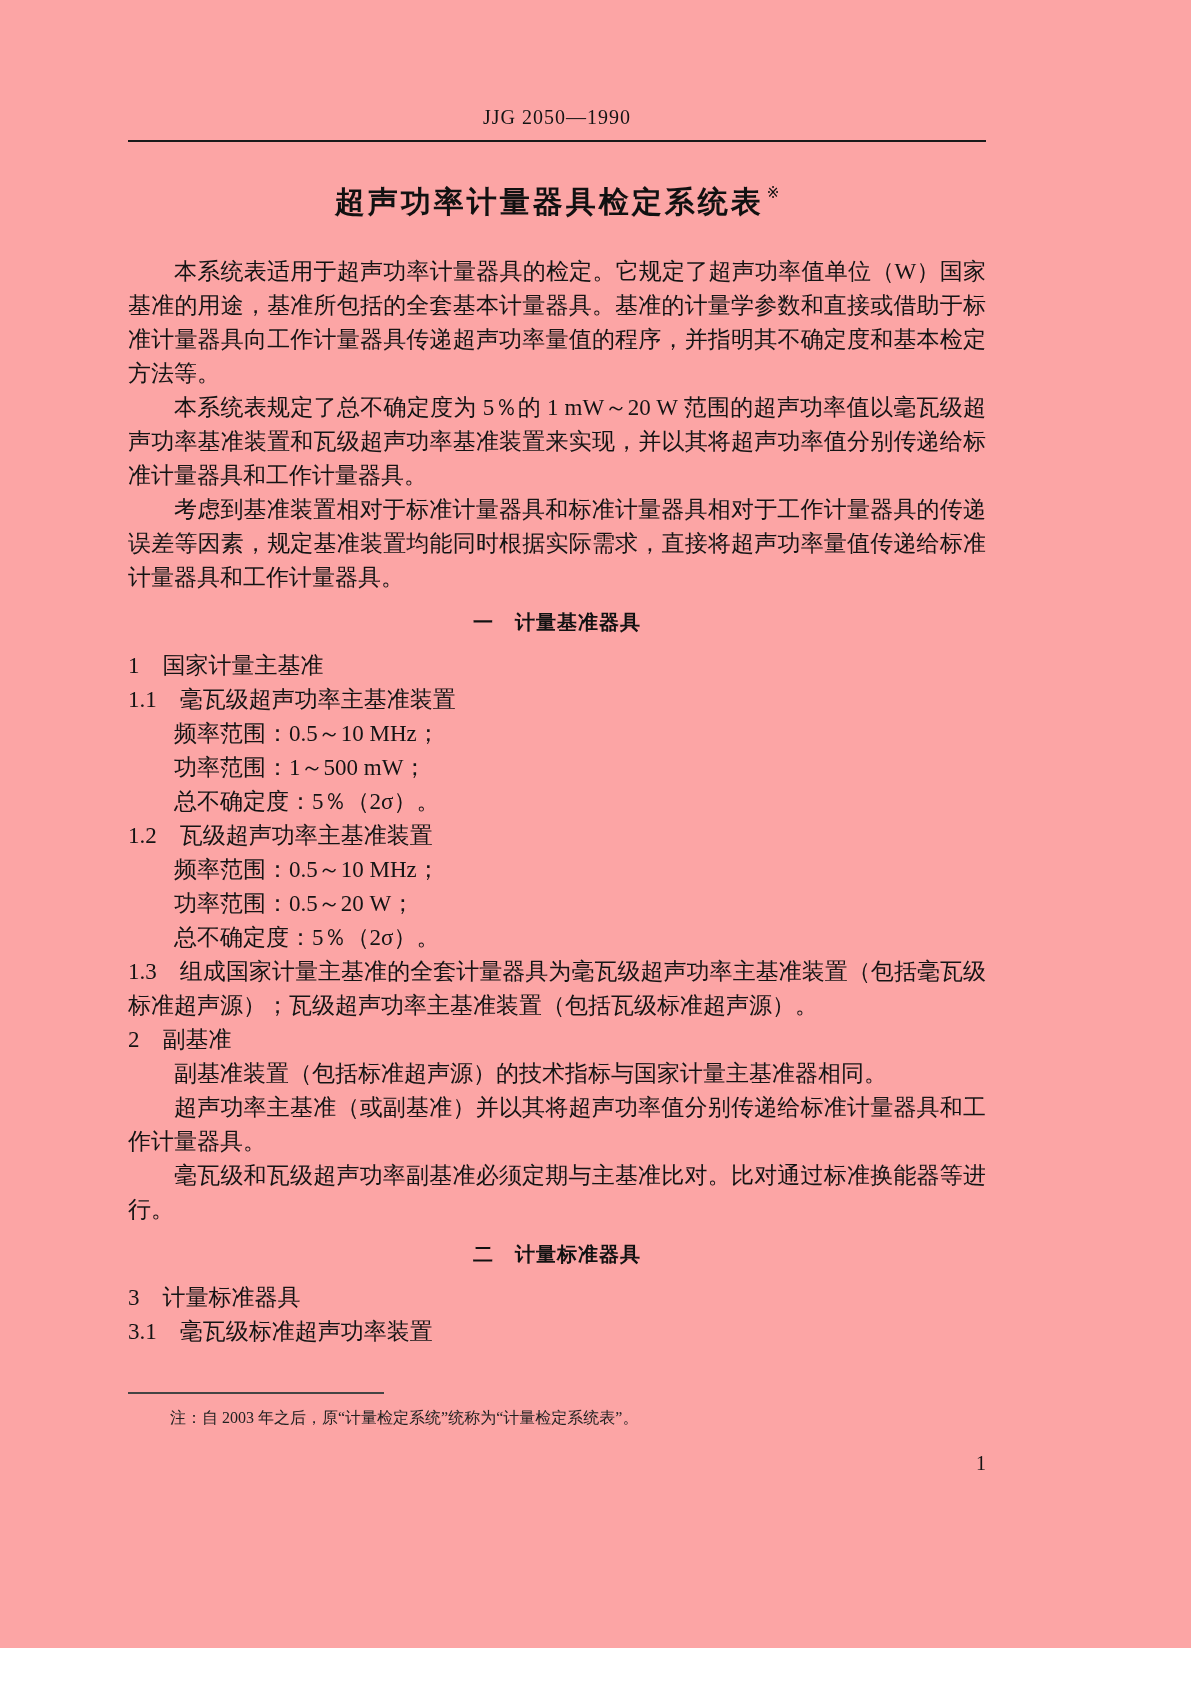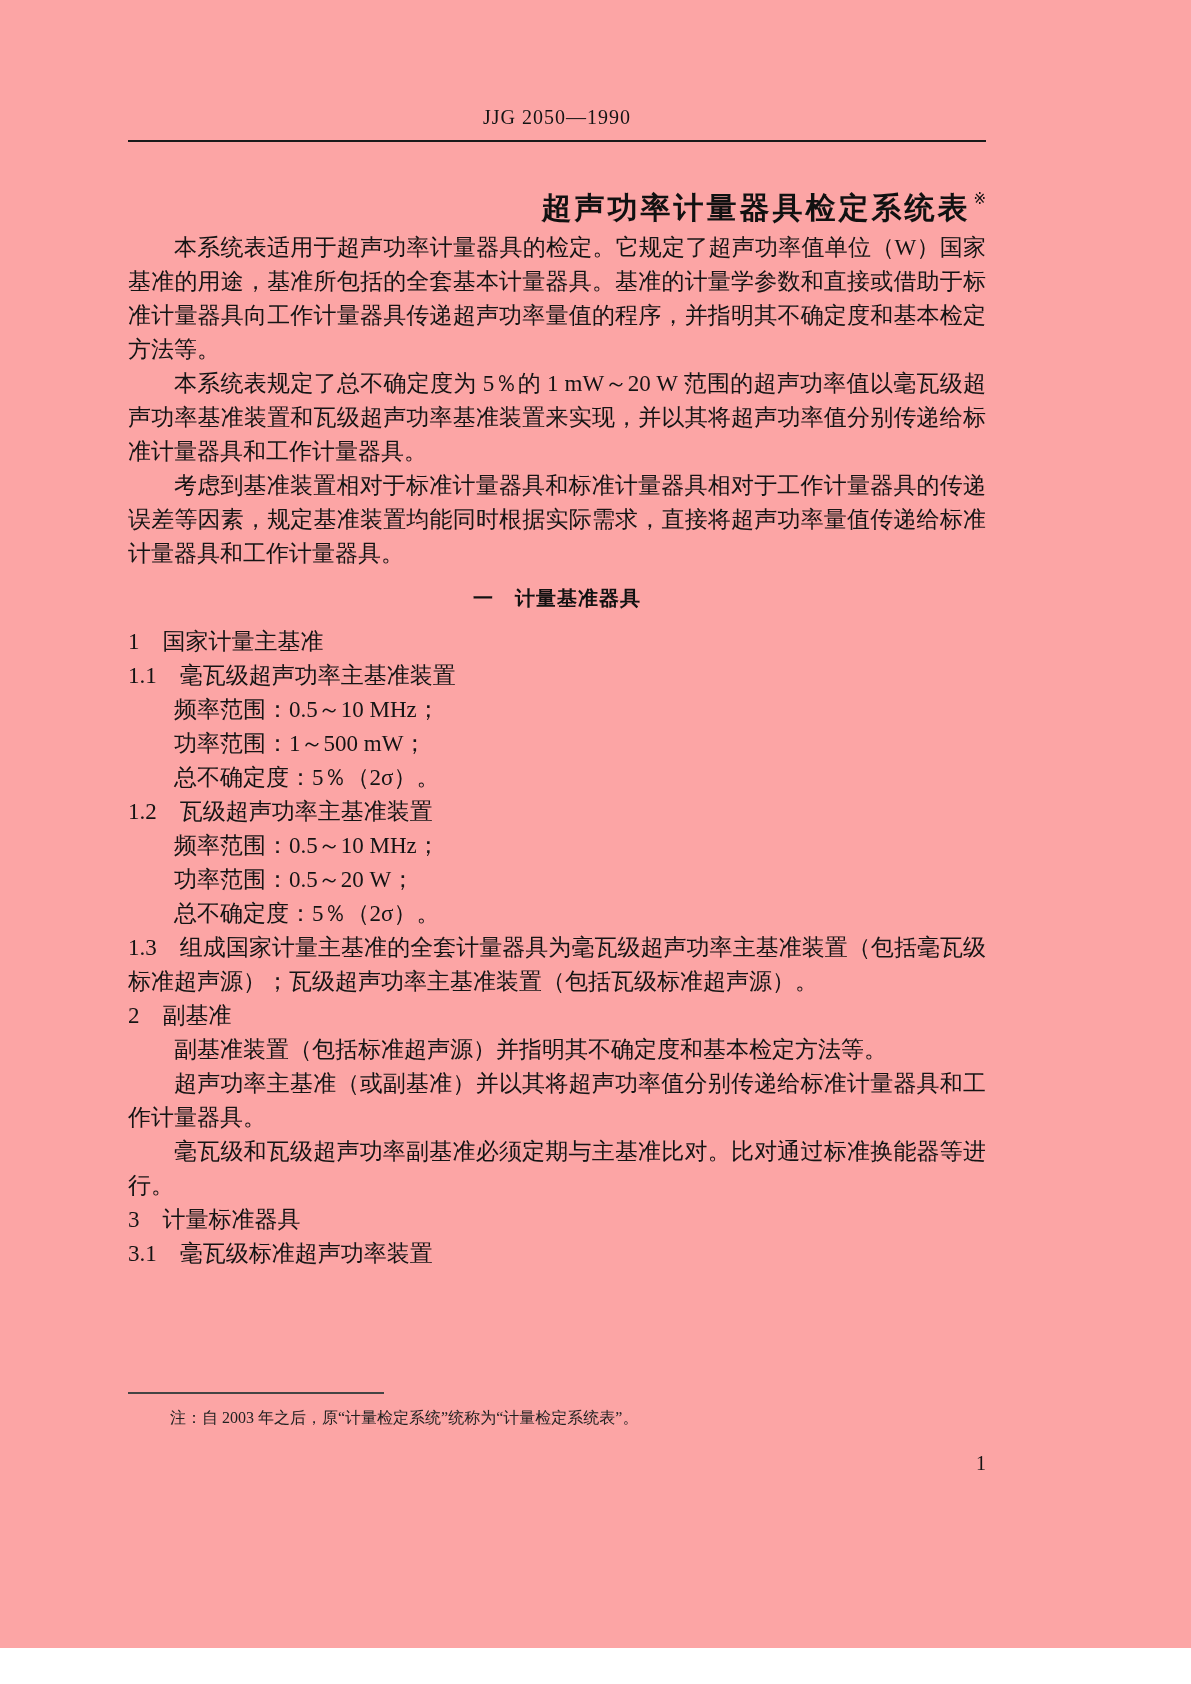--- a/index.html
+++ b/index.html
@@ -1,24 +1,24 @@
 <!DOCTYPE html>
 <html><head>
 <meta charset="utf-8">
 <style>
   html,body{margin:0;padding:0;background:#ffffff;}
   .page{position:relative;width:1191px;height:1648px;background:#fca5a5;color:#141414;
         font-family:"Liberation Serif","DejaVu Serif",serif;overflow:hidden;}
   .content{position:absolute;left:128px;top:0;width:858px;}
   .doc-number{padding-top:104px;text-align:center;font-size:20px;line-height:26px;letter-spacing:1px;}
   .header-rule{border-top:2px solid #1a1a1a;margin-top:10px;}
-  .title{margin:34px 0 0;text-align:right;font-family:"Liberation Sans","DejaVu Sans",sans-serif;
-         font-size:30px;line-height:46px;font-weight:700;letter-spacing:3px;color:#111;}
+  .title{margin:34px 0 0;text-align:center;font-family:"Liberation Sans","DejaVu Sans",sans-serif;
+         font-size:30px;line-height:34px;font-weight:700;letter-spacing:3px;color:#111;}
   .title-mark{font-size:15px;font-weight:400;vertical-align:14px;margin-left:3px;letter-spacing:0;}
-  .body-text{}
+  .body-text{margin-top:36px;}
   .para,.item,.spec,.item-wrap{margin:0;font-size:23px;line-height:34px;text-align:justify;}
   .para{text-indent:2em;}
   .spec{padding-left:2em;}
   .item,.item-wrap{text-indent:0;}
   .section-heading{margin:10px 0;text-align:center;font-family:"Liberation Sans","DejaVu Sans",sans-serif;
                    font-size:20px;font-weight:700;line-height:34px;letter-spacing:1px;color:#111;}
   .footnote{position:absolute;left:128px;top:1392px;width:858px;}
   .footnote-rule{width:256px;border-top:2px solid #444;}
   .footnote-text{margin:12px 0 0;padding-left:42px;font-size:16px;line-height:24px;color:#222;}
   .page-number{position:absolute;left:128px;top:1452px;width:858px;text-align:right;font-size:20px;color:#141414;}
@@ -43,24 +43,25 @@
       <p class="item">1.1　毫瓦级超声功率主基准装置</p>
       <p class="spec">频率范围：0.5～10 MHz；</p>
       <p class="spec">功率范围：1～500 mW；</p>
       <p class="spec">总不确定度：5％（2σ）。</p>
       <p class="item">1.2　瓦级超声功率主基准装置</p>
       <p class="spec">频率范围：0.5～10 MHz；</p>
       <p class="spec">功率范围：0.5～20 W；</p>
       <p class="spec">总不确定度：5％（2σ）。</p>
       <p class="item-wrap">1.3　组成国家计量主基准的全套计量器具为毫瓦级超声功率主基准装置（包括毫瓦级标准超声源）；瓦级超声功率主基准装置（包括瓦级标准超声源）。</p>
       <p class="item">2　副基准</p>
-      <p class="para">副基准装置（包括标准超声源）并指明其不确定度和基本检定方法等。</p>
+      <p class="para">副基准装置（包括标准超声源）的技术指标与国家计量主基准器相同。</p>
       <p class="para">超声功率主基准（或副基准）并以其将超声功率值分别传递给标准计量器具和工作计量器具。</p>
       <p class="para">毫瓦级和瓦级超声功率副基准必须定期与主基准比对。比对通过标准换能器等进行。</p>
 
+      <h2 class="section-heading">二　计量标准器具</h2>
       <p class="item">3　计量标准器具</p>
       <p class="item">3.1　毫瓦级标准超声功率装置</p>
     </div>
   </div>
 
   <div class="footnote">
     <div class="footnote-rule"></div>
     <p class="footnote-text">注：自 2003 年之后，原“计量检定系统”统称为“计量检定系统表”。</p>
   </div>
 

